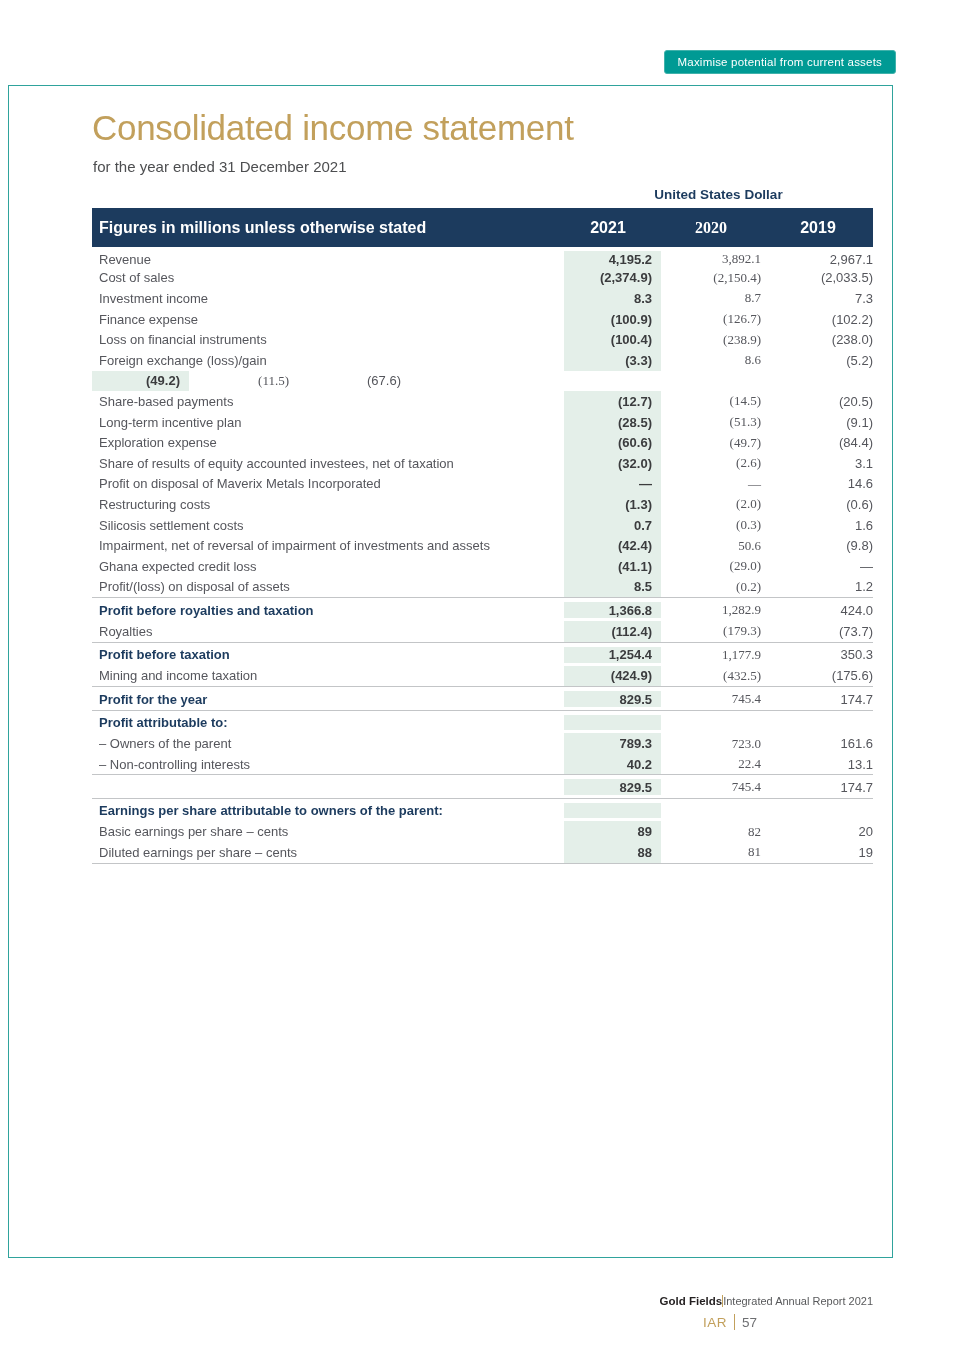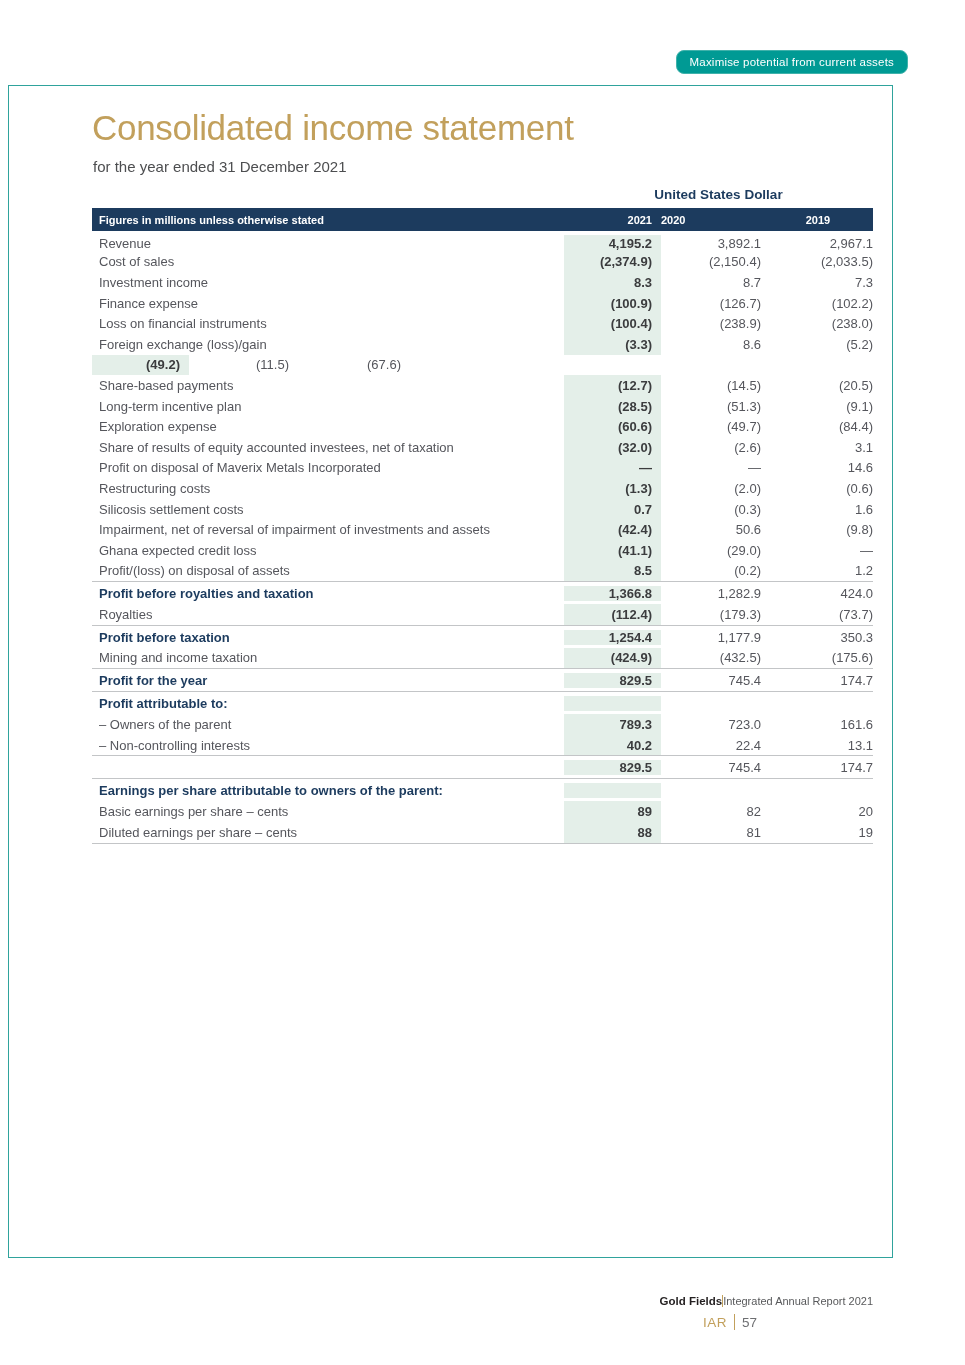--- a/index.html
+++ b/index.html
@@ -13,25 +13,25 @@
   *{margin:0;padding:0;box-sizing:border-box;}
   body{background:#fff;}
   .page{
     position:relative;
     width:965px;height:1365px;
     background:#ffffff;
     font-family:"Liberation Sans",sans-serif;
     overflow:hidden;
   }
   .badge{
-    position:absolute;top:50px;right:57px;
+    position:absolute;top:50px;right:69px;
     background:var(--teal);
     border:1px solid #40b2ab;
     color:#fff;font-size:11.5px;
-    padding:5px 13px;border-radius:8px;
+    padding:5px 13px;border-radius:3px;
     letter-spacing:0.2px;
   }
   .frame{
     position:absolute;left:8px;top:85px;
     width:885px;height:1173px;
     border:1px solid #2fa39c;
   }
   .title{
     position:absolute;left:92px;top:108px;
     font-size:35px;font-weight:normal;color:var(--gold);
@@ -47,27 +47,27 @@
   }
   .usd-row{display:flex;margin-bottom:6px;}
   .usd-spacer{flex:1;}
   .usd-label{
     width:309px;text-align:center;
     font-weight:bold;color:var(--navy);font-size:13.5px;
   }
   .thead{
     display:flex;align-items:center;
     background:var(--navy);color:#fff;
-    font-weight:bold;font-size:11px;
-    height:23px;
+    font-weight:bold;font-size:16px;
+    height:39px;
   }
   .cell{display:block;}
   .cell.label{flex:1;padding-left:7px;padding-right:10px;}
-  .cell.y2021{width:97px;text-align:right;padding-right:9px;}
-  .cell.y2020{width:102px;text-align:left;padding-right:2px;}
+  .cell.y2021{width:97px;text-align:center;padding-right:9px;}
+  .cell.y2020{width:102px;text-align:center;padding-right:2px;font-family:Liberation Serif, serif;}
   .cell.y2019{width:110px;text-align:center;}
   .tbody .row{
     display:flex;align-items:center;
     min-height:20.6px;
   }
   .tbody .cell{align-self:stretch;display:flex;align-items:center;}
   .tbody .cell.y2021{background:var(--mint);font-weight:bold;color:#3b3c3e;justify-content:flex-end;}
   .tbody .cell.y2020,.tbody .cell.y2019{justify-content:flex-end;}
   .row.rule-above{border-top:1px solid var(--rule);padding-top:4px;}
   .row.subtotal,.row.heading,.row.total{padding-bottom:3px;}

